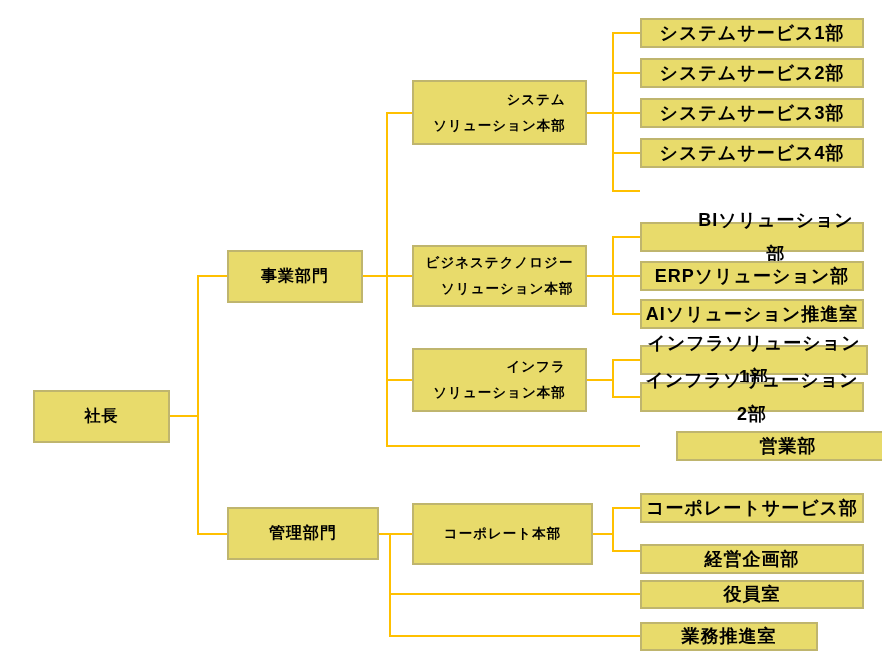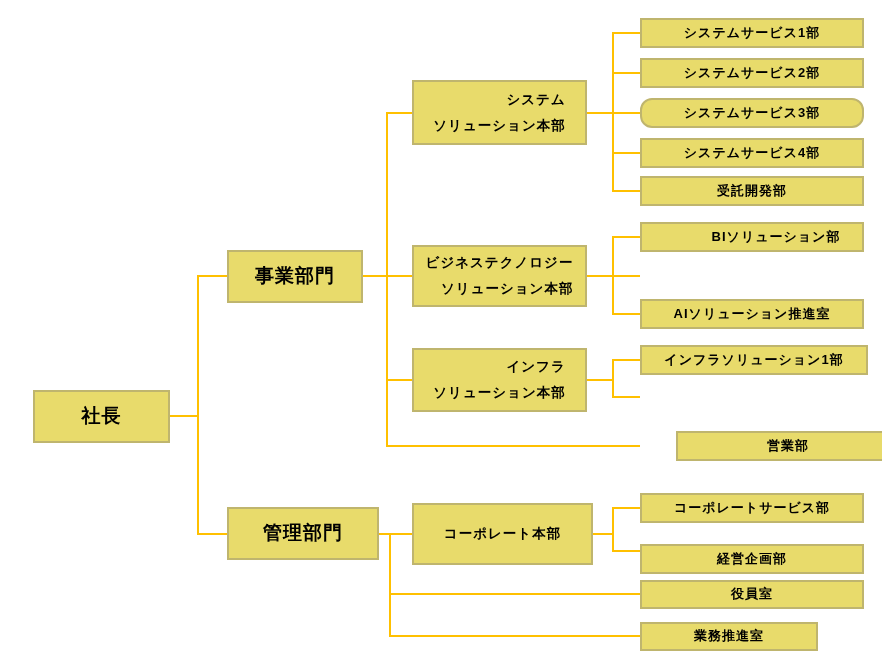--- a/index.html
+++ b/index.html
@@ -18,23 +18,23 @@
     border:2px solid #bfb56e;
     color:#000000;
     font-weight:700;
     display:flex;
     align-items:center;
     justify-content:center;
     text-align:center;
     white-space:pre-line;
     letter-spacing:1px;
     line-height:1.9;
-    font-size:13px;
+    font-size:18px;
   }
-  .node.lg{font-size:19px;text-align:right;}
+  .node.lg{font-size:16px;text-align:right;}
   .node.hq{font-size:13.5px;text-align:right;}
 </style>
 </head>
 <body>
 
 <div class="canvas">
 
   <svg class="connectors" width="882" height="668" viewBox="0 0 882 668" stroke="#ffc000" stroke-width="2" shape-rendering="crispEdges">
 
     <line x1="170" y1="416" x2="198" y2="416"></line>
@@ -84,28 +84,29 @@
   <div class="node hq" style="left:412px;top:80px;width:175px;height:65px;">システム
 ソリューション本部</div>
   <div class="node hq" style="left:412px;top:245px;width:175px;height:62px;">ビジネステクノロジー
 ソリューション本部</div>
   <div class="node hq" style="left:412px;top:348px;width:175px;height:64px;font-family:Liberation Serif, serif;">インフラ
 ソリューション本部</div>
   <div class="node hq" style="left:412px;top:503px;width:181px;height:62px;">コーポレート本部</div>
 
   <div class="node" style="left:640px;top:18px;width:224px;height:30px;">システムサービス1部</div>
   <div class="node" style="left:640px;top:58px;width:224px;height:30px;">システムサービス2部</div>
-  <div class="node" style="left:640px;top:98px;width:224px;height:30px;border-radius:12px;">システムサービス3部</div>
+  <div class="node" style="left:640px;top:98px;width:224px;height:30px;">システムサービス3部</div>
   <div class="node" style="left:640px;top:138px;width:224px;height:30px;">システムサービス4部</div>
-  <div class="node" style="left:640px;top:176px;width:224px;height:30px;">受託開発部</div>
 
   <div class="node" style="left:640px;top:222px;width:224px;height:30px;padding-left:48px;">BIソリューション部</div>
+  <div class="node" style="left:640px;top:261px;width:224px;height:30px;">ERPソリューション部</div>
   <div class="node" style="left:640px;top:299px;width:224px;height:30px;">AIソリューション推進室</div>
 
   <div class="node" style="left:640px;top:345px;width:228px;height:30px;">インフラソリューション1部</div>
+  <div class="node" style="left:640px;top:382px;width:224px;height:30px;">インフラソリューション2部</div>
 
   <div class="node" style="left:676px;top:431px;width:224px;height:30px;">営業部</div>
 
   <div class="node" style="left:640px;top:493px;width:224px;height:30px;">コーポレートサービス部</div>
   <div class="node" style="left:640px;top:536px;width:224px;height:30px;margin-top:8px;">経営企画部</div>
 
   <div class="node" style="left:640px;top:580px;width:224px;height:29px;">役員室</div>
   <div class="node" style="left:640px;top:622px;width:178px;height:29px;">業務推進室</div>
 
 </div>

